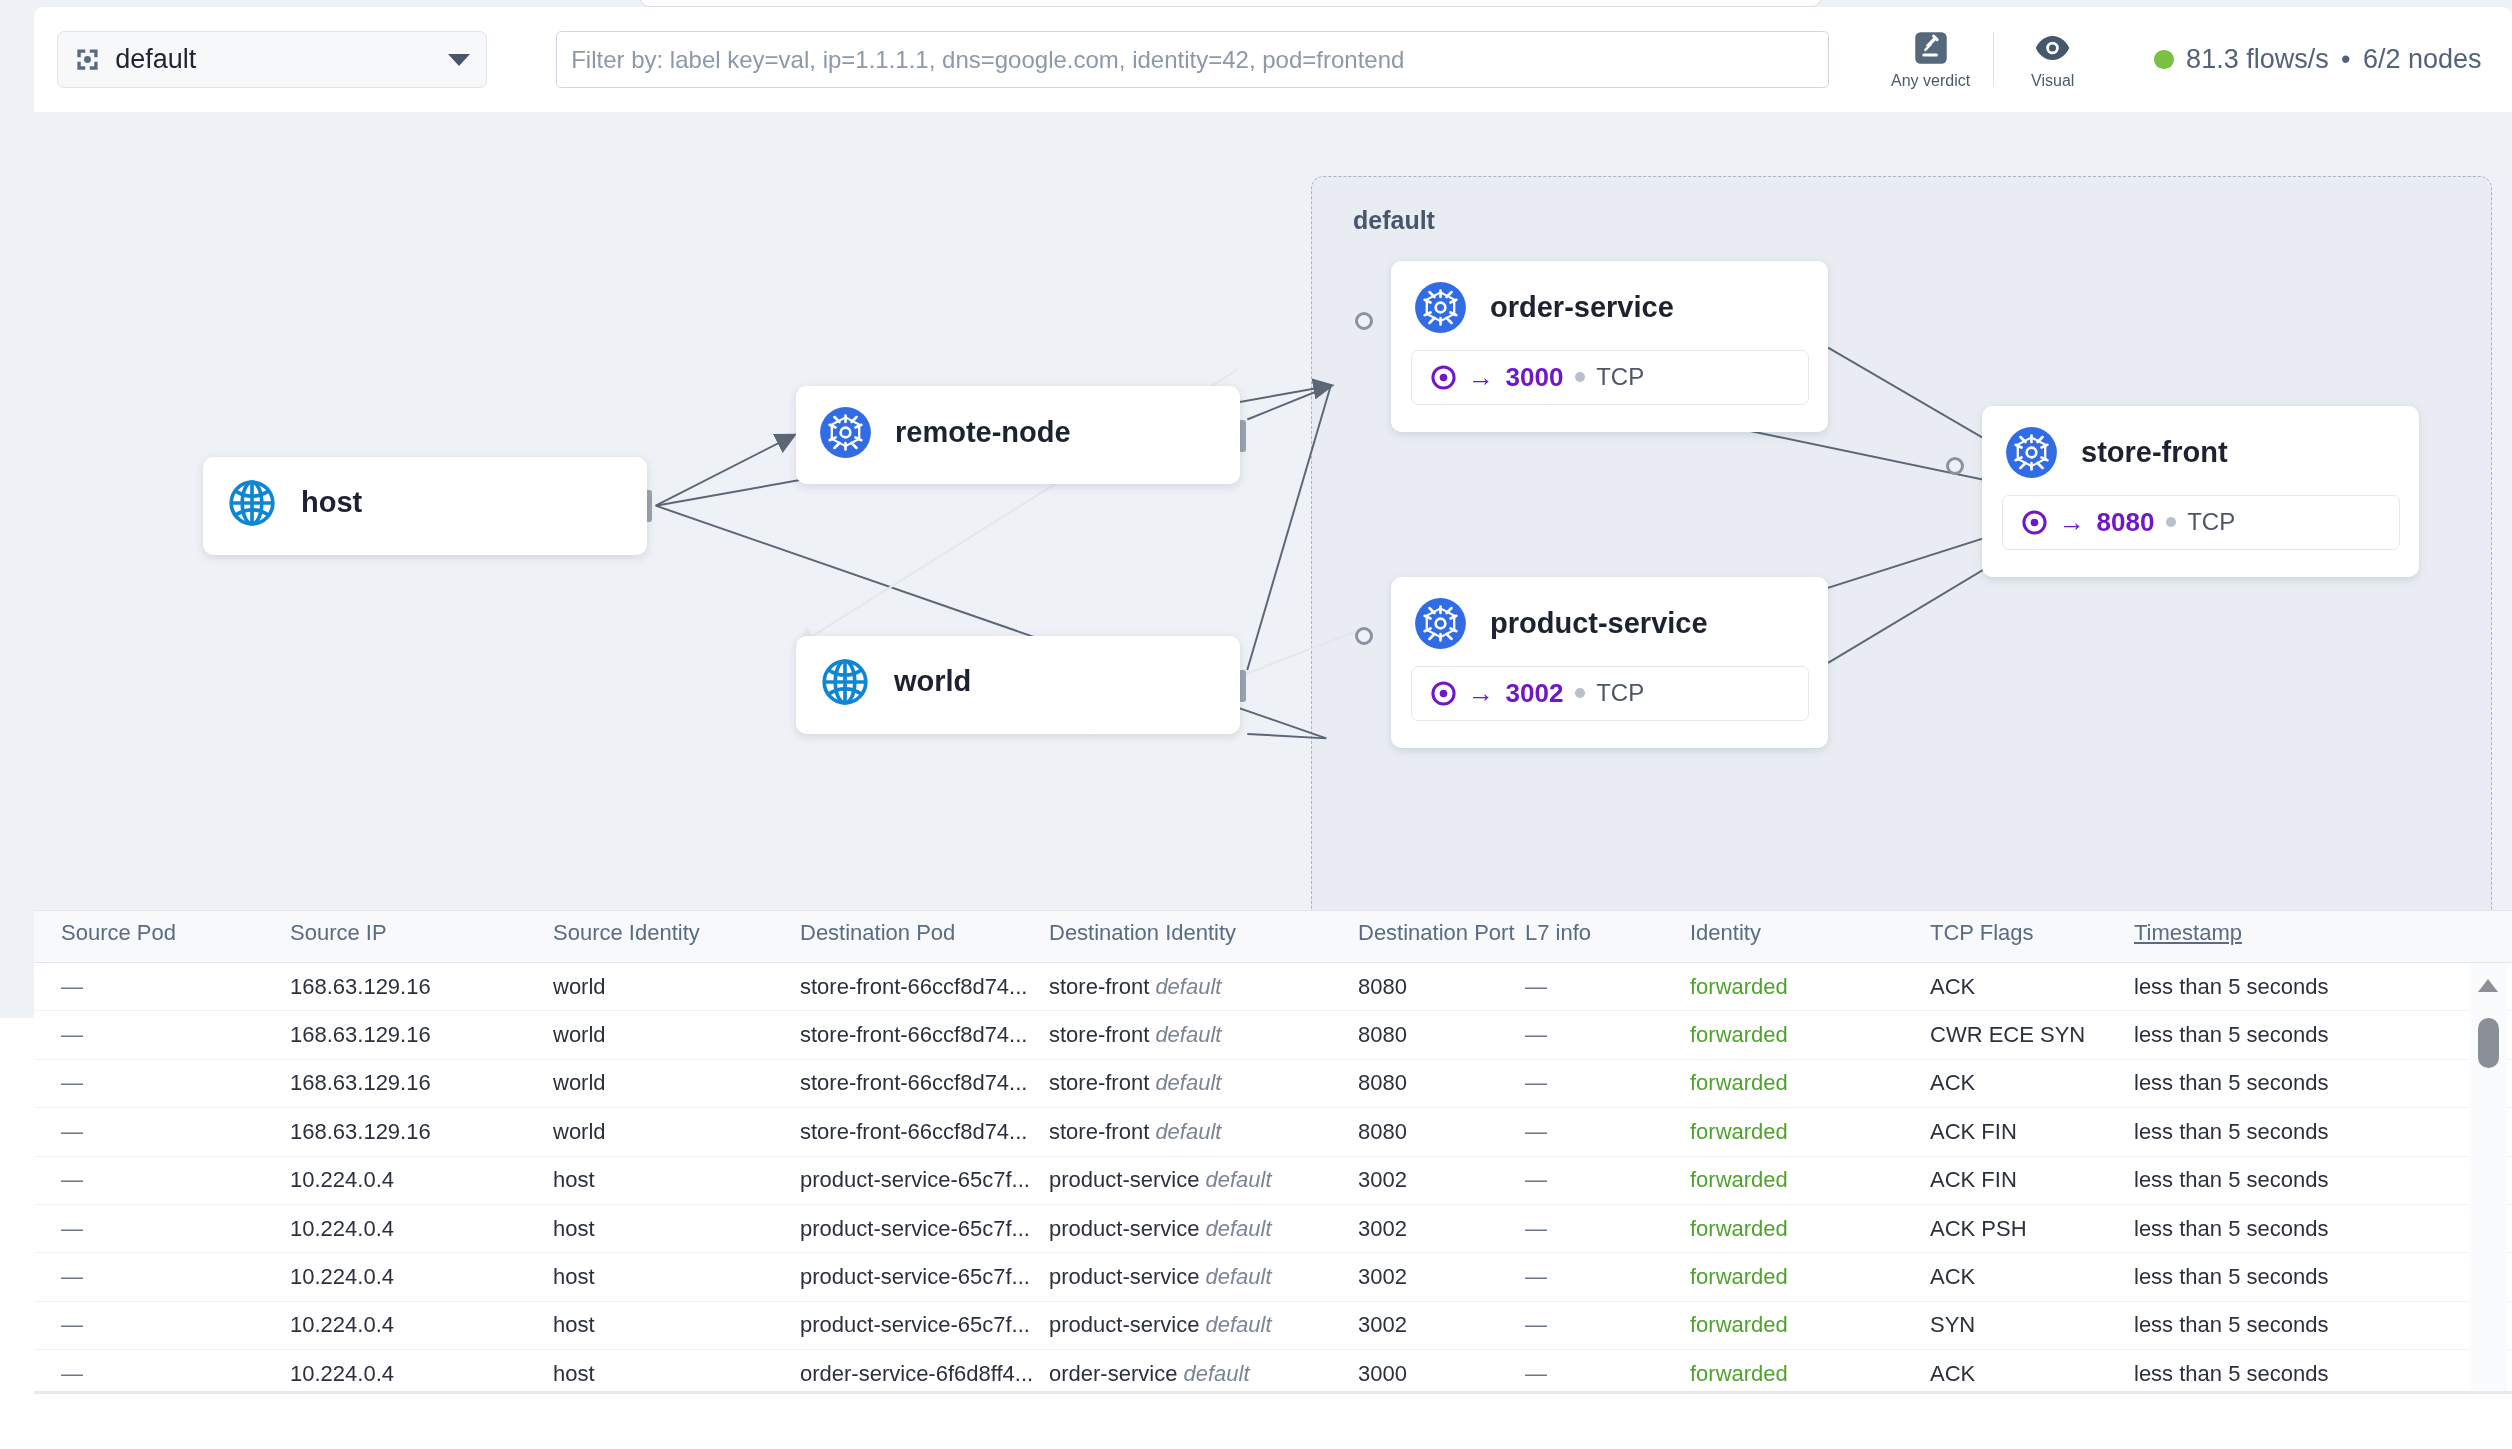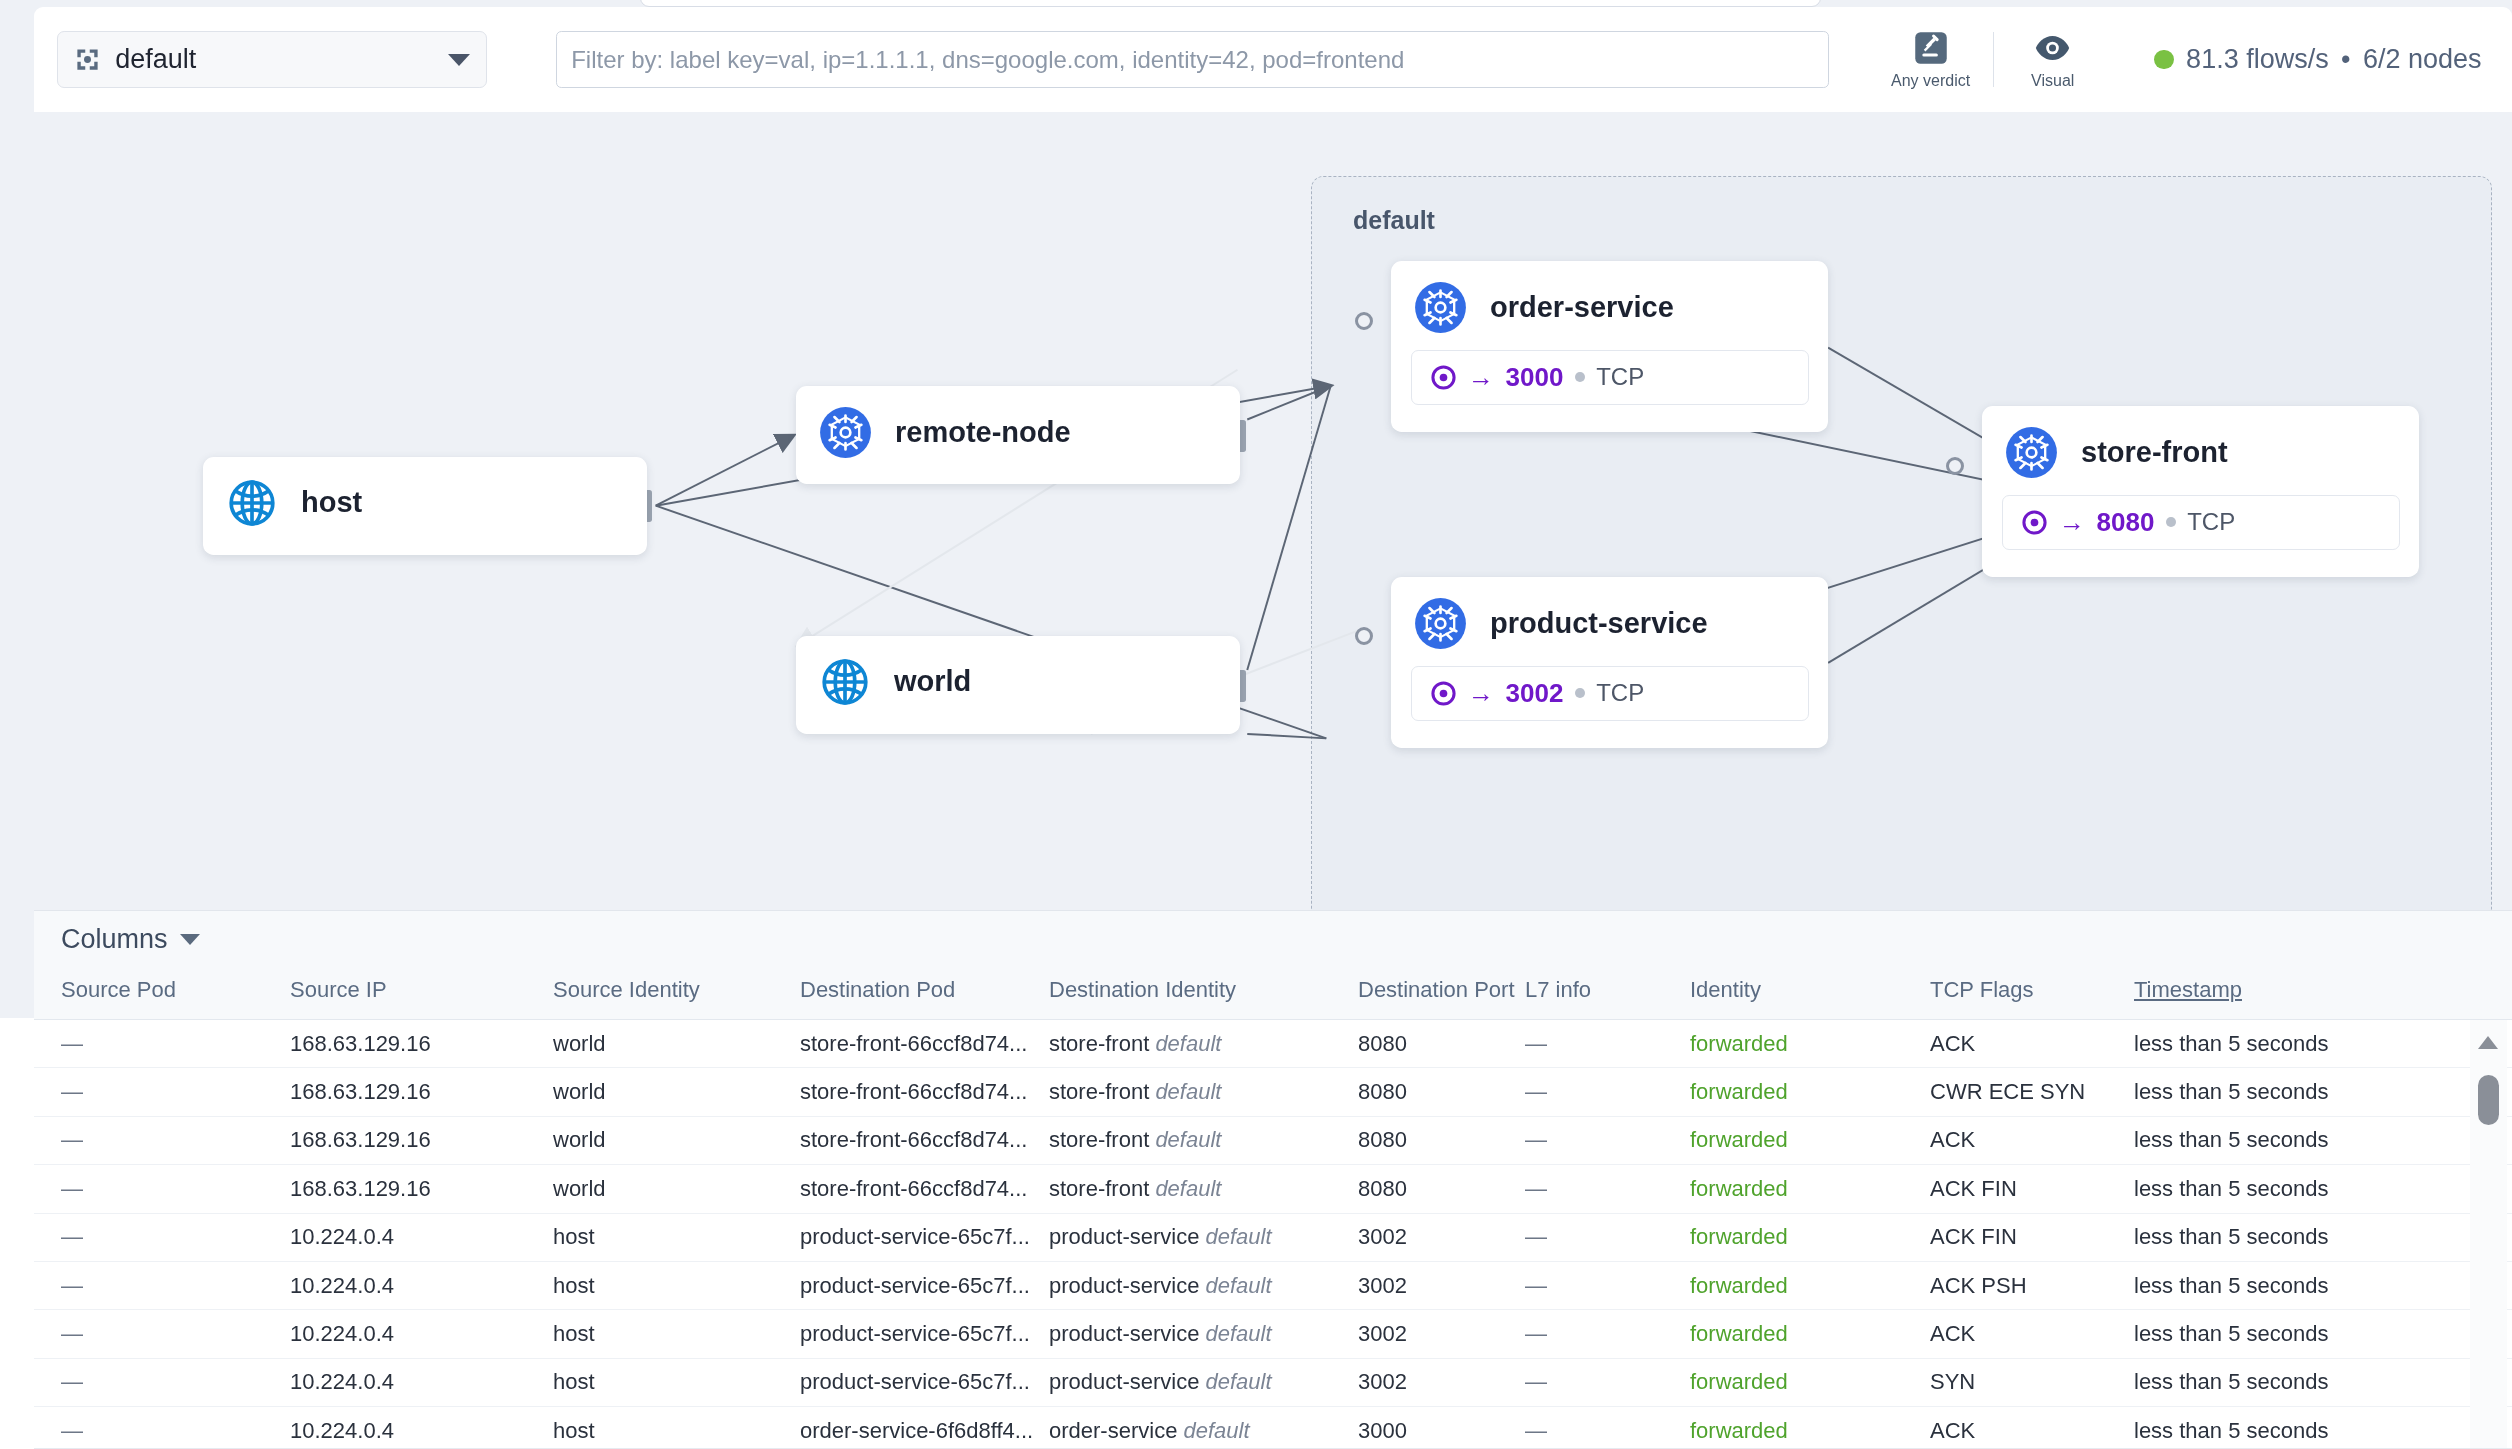--- a/index.html
+++ b/index.html
@@ -379,24 +379,20 @@
         <span class="port-arrow">→</span>
         <span class="port-num">8080</span>
         <span class="port-dotsep"></span>
         <span class="port-proto">TCP</span>
       </div>
     </div>
   </div>
 
   <div class="table-panel">
 
-    <div class="columns-bar">
-      <span class="columns-label">Columns</span>
-      <span class="chev-down"></span>
-    </div>
 
     <div class="table-scroll">
       <table>
         <colgroup>
           <col class="sp-a">
             <col class="sp-b">
             <col class="sp-c">
             <col class="sp-d">
             <col class="sp-e">
           <col class="sp-f">

